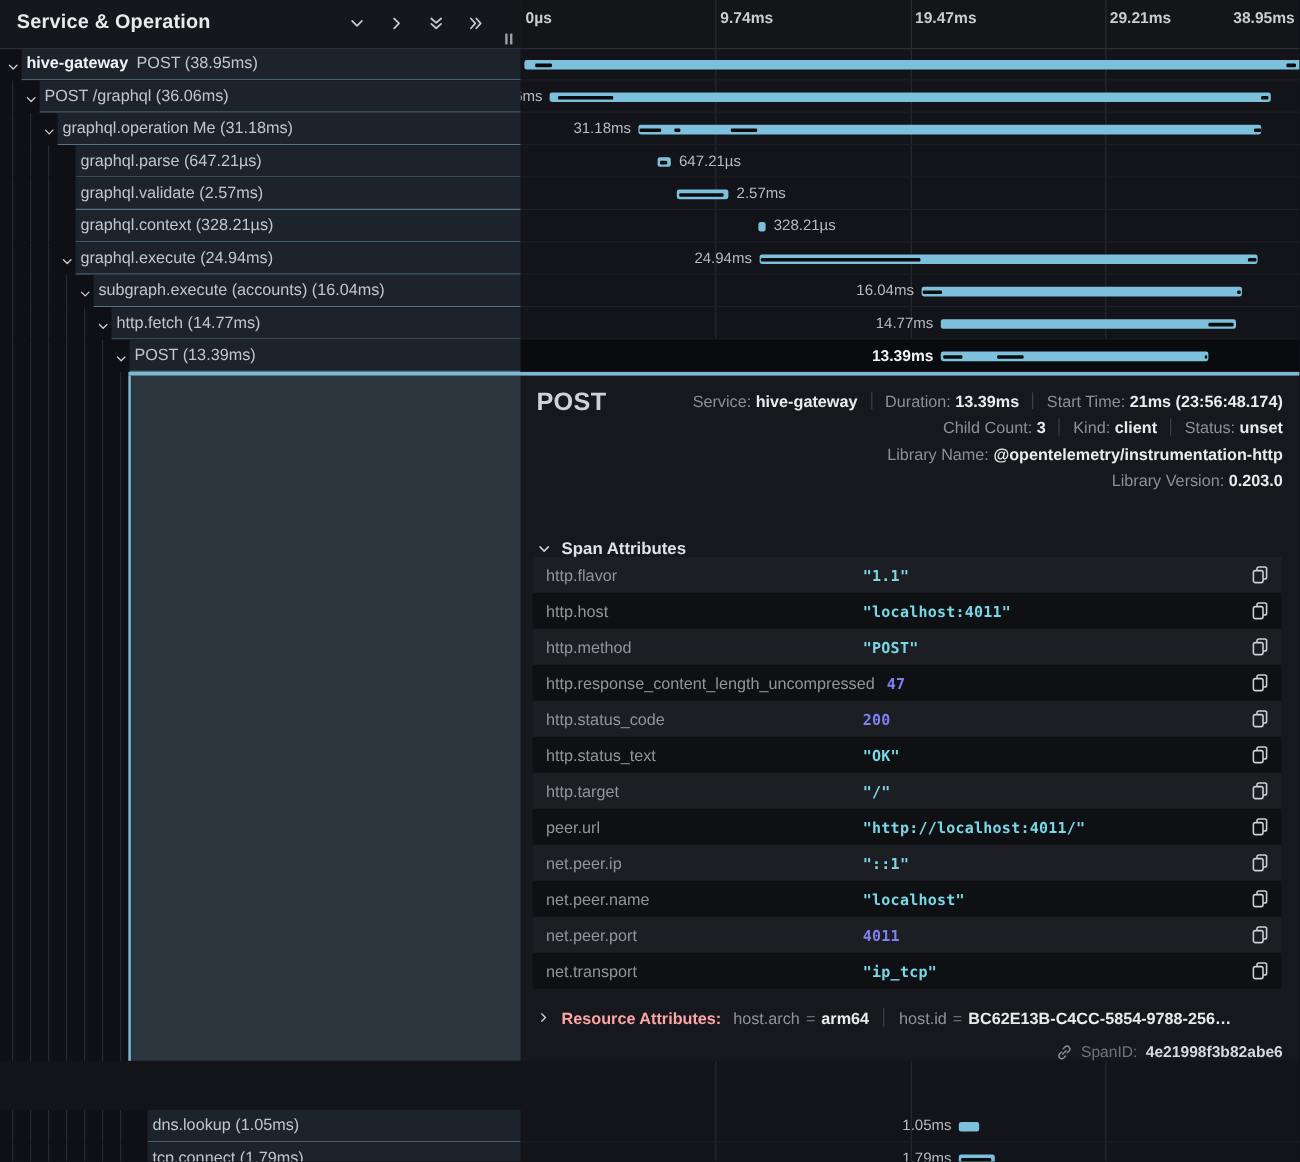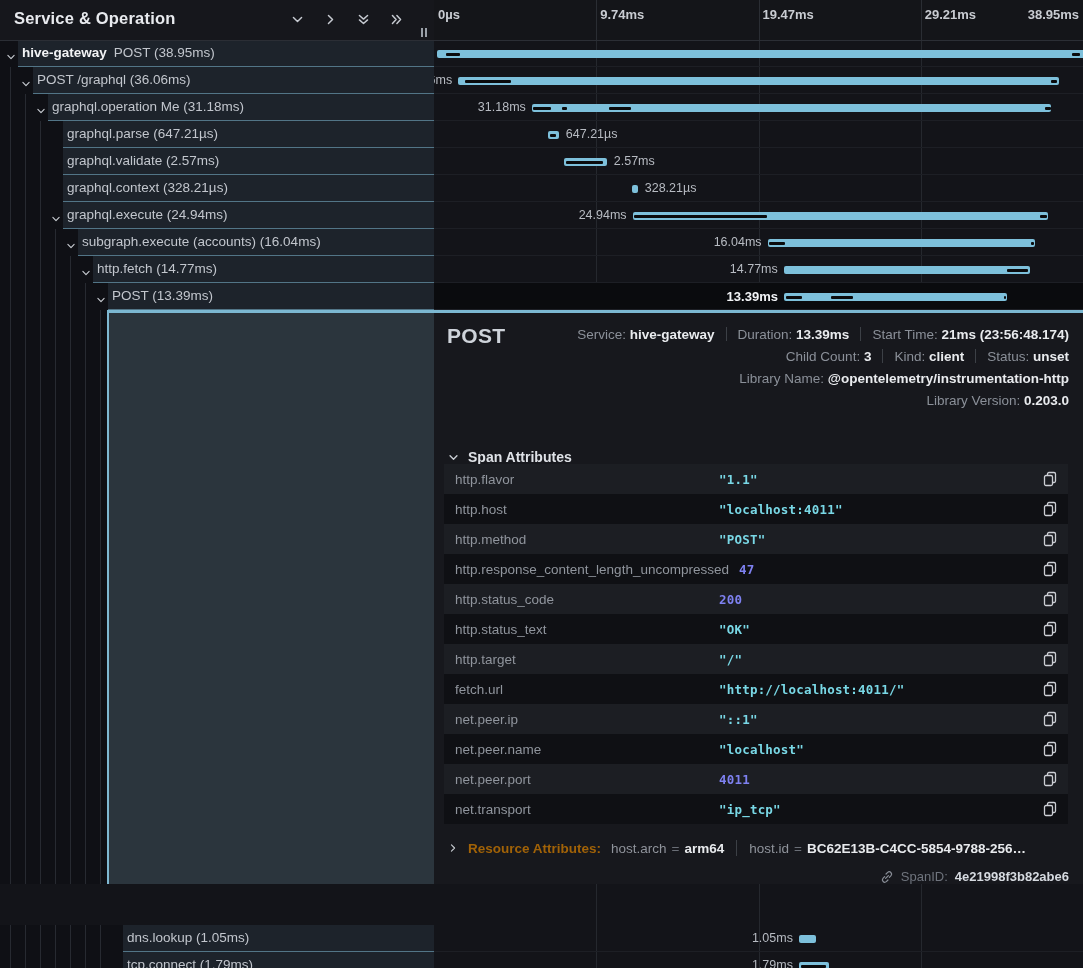--- a/index.html
+++ b/index.html
@@ -58,21 +58,21 @@
   .attr-table{position:absolute;left:10px;right:15px;top:151px;}
   .arow{display:flex;align-items:center;height:30px;padding:0 11px;}
   .arow.odd{background:#1c1e23;--rowbg:#1c1e23;}
   .arow.even{background:#0f1014;--rowbg:#0f1014;}
   .akey{flex:0 0 auto;min-width:254px;font-size:13.5px;color:#90959d;padding-right:10px;}
   .aval{flex:1;font-family:"DejaVu Sans Mono",monospace;font-size:12.5px;font-weight:700;letter-spacing:.2px;}
   .aval.string{color:#79d8e6;}
   .aval.number{color:#7e81f0;}
   .copy-btn{flex:none;color:#cdd0d6;cursor:pointer;display:flex;align-items:center;}
   .res-line{position:absolute;left:14px;top:527px;display:flex;align-items:center;font-size:13.5px;color:#8f939b;white-space:nowrap;}
-  .res-title{font-weight:700;color:#a16207;margin:0 10px 0 10px;}
+  .res-title{font-weight:700;color:#fca5a5;margin:0 10px 0 10px;}
   .res-line b{color:#e8eaed;font-weight:700;}
   .res-eq{color:#6a6e76;margin:0 5px;}
   .res-sep{display:inline-block;width:1px;height:16px;background:#3c4046;margin:0 12px;}
   .spanid-line{position:absolute;right:14px;top:556px;display:flex;align-items:center;gap:7px;font-size:13px;}
   .sid-label{color:#6f747d;}
   .sid-value{color:#d6dae0;font-weight:700;}
   .link-ic{color:#8a8f98;display:flex;align-items:center;}
 </style>
 </head>
 <body>
@@ -404,21 +404,21 @@
             <div class="akey">http.target</div>
             <div class="aval string">"/"</div>
             <span class="copy-btn">
               <svg width="14" height="16" viewBox="0 0 14 16">
                 <rect x="4.5" y="1.5" width="8" height="10" rx="1.5" fill="none" stroke="currentColor" stroke-width="1.3"></rect>
                 <rect x="1.5" y="4.5" width="8" height="10" rx="1.5" fill="var(--rowbg)" stroke="currentColor" stroke-width="1.3"></rect>
               </svg>
             </span>
           </div>
           <div class="arow even">
-            <div class="akey">fetch.url</div>
+            <div class="akey">peer.url</div>
             <div class="aval string">"http://localhost:4011/"</div>
             <span class="copy-btn">
               <svg width="14" height="16" viewBox="0 0 14 16">
                 <rect x="4.5" y="1.5" width="8" height="10" rx="1.5" fill="none" stroke="currentColor" stroke-width="1.3"></rect>
                 <rect x="1.5" y="4.5" width="8" height="10" rx="1.5" fill="var(--rowbg)" stroke="currentColor" stroke-width="1.3"></rect>
               </svg>
             </span>
           </div>
           <div class="arow odd">
             <div class="akey">net.peer.ip</div>

